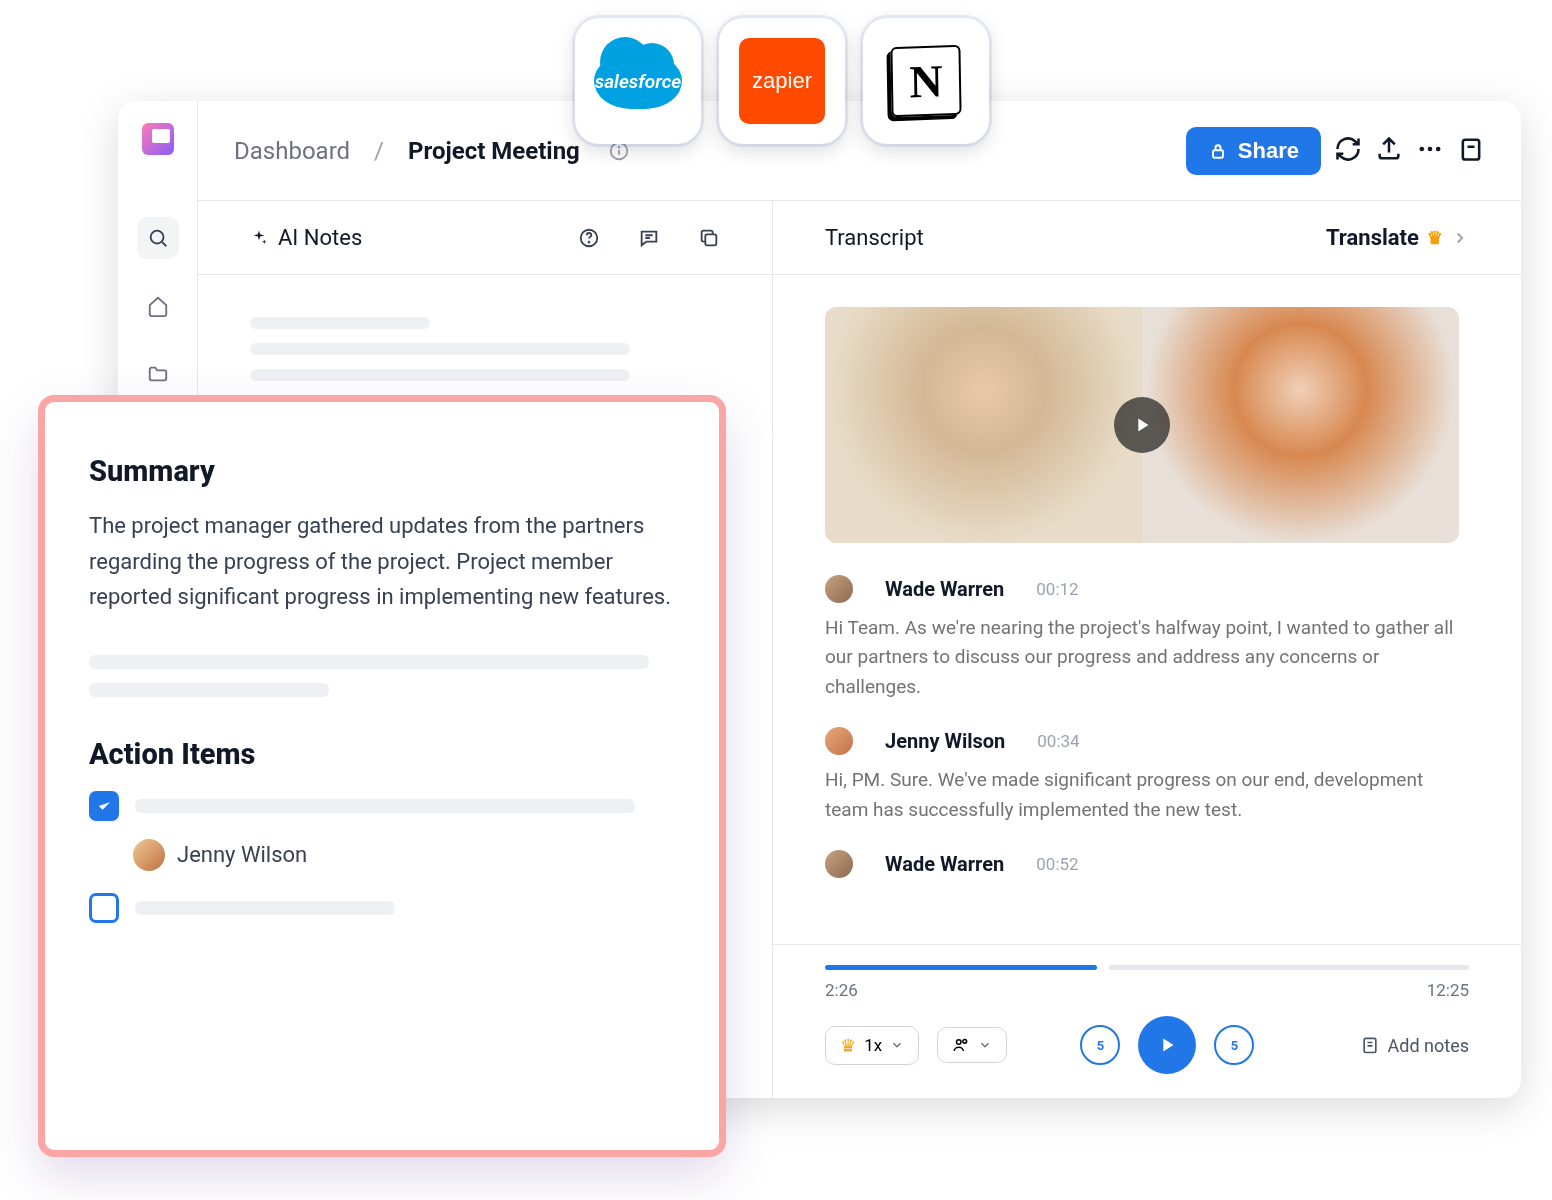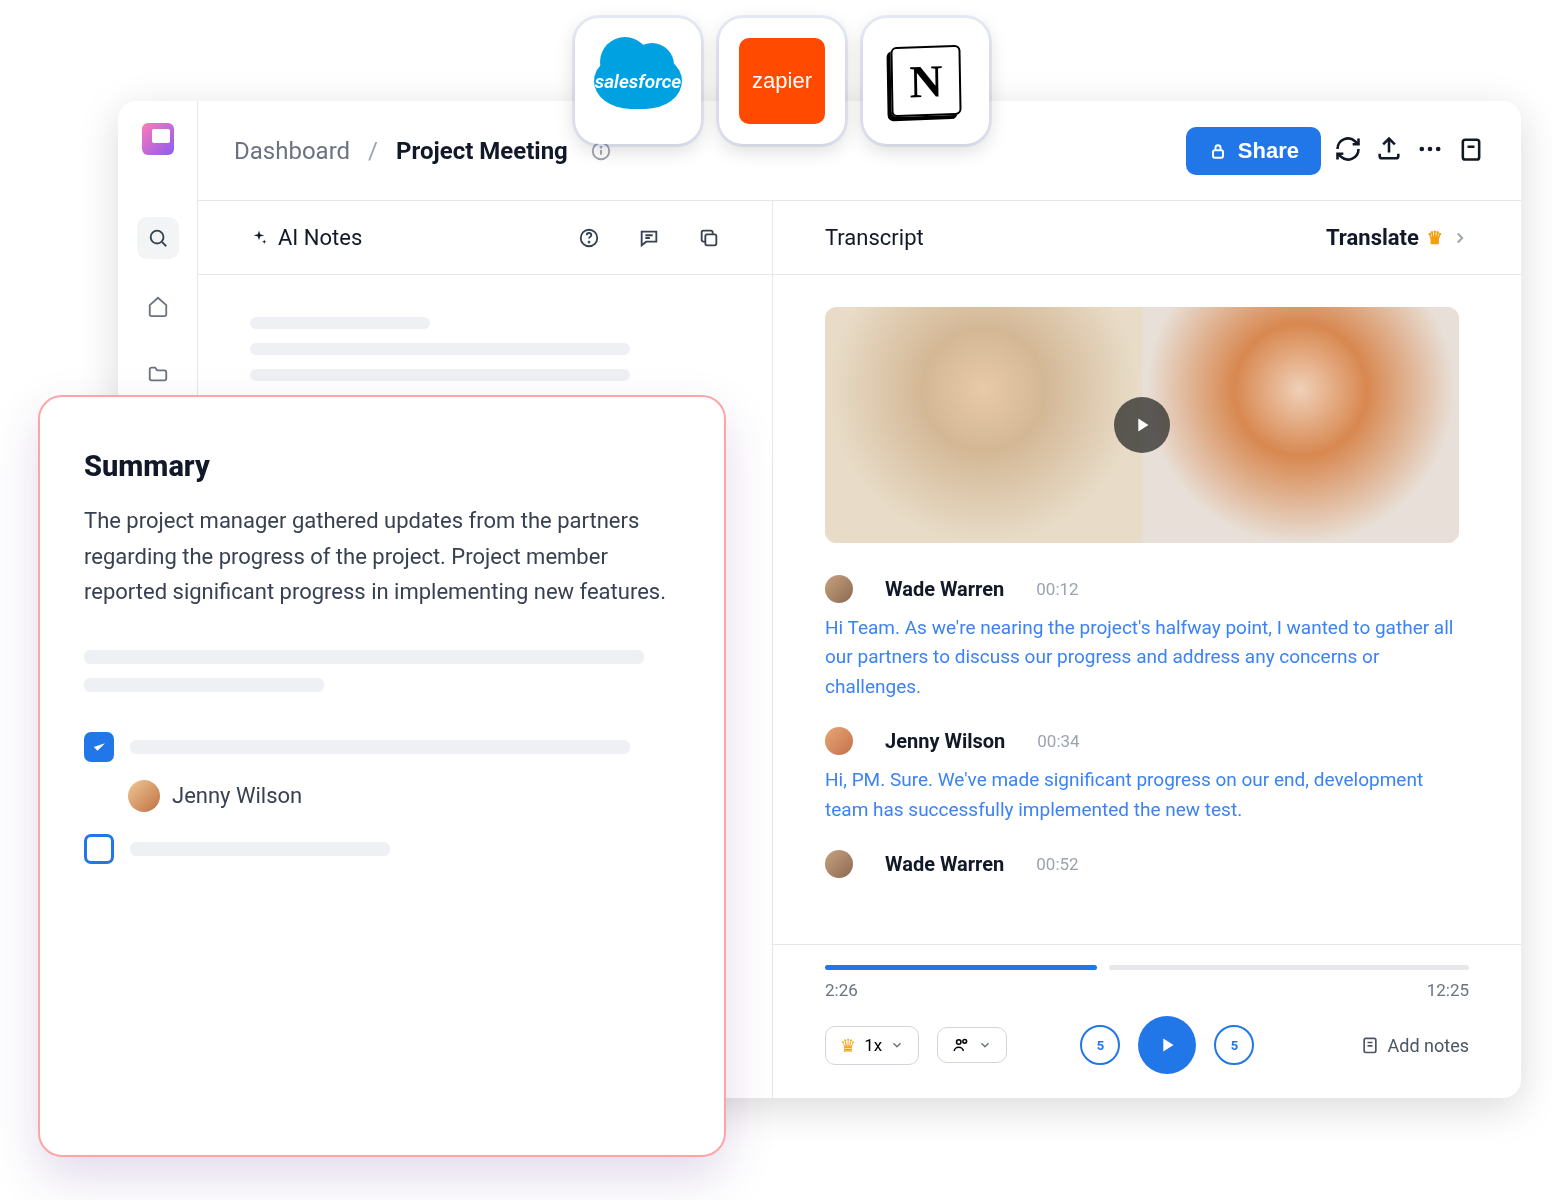--- a/index.html
+++ b/index.html
@@ -21,21 +21,21 @@
 
 .sidebar { position: absolute; left: 0; top: 0; width: 80px; height: 100%; border-right: 1px solid #e5e7eb; display: flex; flex-direction: column; align-items: center; padding-top: 22px; gap: 26px; }
 .logo { width: 32px; height: 32px; background: linear-gradient(135deg, #ff7ab6, #8b5cf6); border-radius: 6px; position: relative; }
 .logo::after { content: ''; position: absolute; width: 18px; height: 14px; background: #fff; top: 6px; left: 10px; border-radius: 2px; }
 .side-icon { width: 42px; height: 42px; display: flex; align-items: center; justify-content: center; border-radius: 10px; color: #6b7280; cursor: pointer; }
 .side-icon.active { background: #f3f4f6; color: #374151; }
 .side-icon svg { width: 22px; height: 22px; }
 
 
 .header { position: absolute; left: 80px; right: 0; top: 0; height: 100px; border-bottom: 1px solid #e5e7eb; display: flex; align-items: center; padding: 0 36px; }
-.breadcrumb { display: flex; align-items: center; gap: 18px; font-size: 24px; }
+.breadcrumb { display: flex; align-items: center; gap: 24px; font-size: 24px; }
 .bc-dash { color: #6b7280; }
 .bc-sep { color: #9ca3af; }
 .bc-title { color: #111827; font-weight: 700; }
 .info-icon { color: #9ca3af; margin-left: 4px; width: 22px; height: 22px; }
 .hdr-actions { margin-left: auto; display: flex; align-items: center; gap: 13px; }
 .share-btn { background: #2177E8; color: #fff; border: none; border-radius: 10px; padding: 11px 22px; font-size: 22px; font-weight: 600; display: flex; align-items: center; gap: 10px; cursor: pointer; }
 .hdr-icon { color: #111827; cursor: pointer; }
 .hdr-icon svg { width: 28px; height: 28px; }
 
 
@@ -63,36 +63,36 @@
 .p2 { background: radial-gradient(circle at 50% 35%, #f0d0b8 0%, #d88850 30%, #e8e0d8 70%); }
 .play-btn { position: absolute; top: 50%; left: 50%; transform: translate(-50%, -50%); width: 56px; height: 56px; background: rgba(30,30,30,0.7); border-radius: 50%; display: flex; align-items: center; justify-content: center; cursor: pointer; }
 .play-btn svg { width: 22px; height: 22px; fill: #fff; }
 
 .tr-entry { margin-bottom: 26px; }
 .tr-head { display: flex; align-items: center; gap: 32px; margin-bottom: 10px; }
 .avatar { width: 28px; height: 28px; border-radius: 50%; background: linear-gradient(135deg,#c9a27e,#8b6a52); }
 .avatar.b { background: linear-gradient(135deg,#e8a876,#c4704c); }
 .speaker { font-weight: 700; font-size: 20px; color: #111827; }
 .ts { font-size: 17px; color: #9ca3af; }
-.tr-text { font-size: 19px; color: #3b82f6; line-height: 1.55; }
+.tr-text { font-size: 19px; color: #737373; line-height: 1.55; }
 
 .player-bar { border-top: 1px solid #e5e7eb; padding: 20px 52px 24px; }
 .progress { display: flex; align-items: center; gap: 12px; margin-bottom: 10px; }
 .prog-fill { height: 5px; background: #2177E8; border-radius: 3px; width: 272px; }
 .prog-rest { height: 5px; background: #e5e7eb; border-radius: 3px; flex: 1; }
 .time-row { display: flex; justify-content: space-between; font-size: 17px; color: #6b7280; margin-bottom: 16px; }
 .controls { display: flex; align-items: center; gap: 18px; }
 .ctl-chip { border: 1.5px solid #d1d5db; border-radius: 10px; padding: 8px 14px; display: flex; align-items: center; gap: 8px; font-size: 17px; cursor: pointer; }
 .skip-btn { width: 40px; height: 40px; border: 2px solid #2177E8; border-radius: 50%; display: flex; align-items: center; justify-content: center; color: #2177E8; font-size: 13px; font-weight: 700; cursor: pointer; position: relative; }
 .big-play { width: 58px; height: 58px; background: #2177E8; border-radius: 50%; display: flex; align-items: center; justify-content: center; cursor: pointer; }
 .big-play svg { width: 22px; height: 22px; fill: #fff; }
 .add-notes { margin-left: auto; display: flex; align-items: flex-start; gap: 8px; color: #4b5563; font-size: 18px; cursor: pointer; }
 
 
-.summary-card { position: absolute; top: 395px; left: 38px; width: 688px; height: 762px; background: #fff; border: 2px solid #fca5a5; border-radius: 24px; padding: 52px 44px; box-shadow: 0 20px 50px rgba(60,0,120,0.15); z-index: 200; overflow: hidden; }
+.summary-card { position: absolute; top: 395px; left: 38px; width: 688px; height: 762px; background: #fff; border: 7px solid #fca5a5; border-radius: 16px; padding: 52px 44px; box-shadow: 0 20px 50px rgba(60,0,120,0.15); z-index: 200; overflow: hidden; }
 .summary-card h2 { font-size: 29px; font-weight: 800; color: #111827; margin-bottom: 20px; }
 .summary-card .body { font-size: 22px; color: #374151; line-height: 1.62; margin-bottom: 40px; }
 .chapter-row { display: flex; gap: 16px; font-size: 23px; margin-bottom: 20px; }
 .chapter-ts { color: #2177E8; font-weight: 700; text-decoration: underline; }
 .chapter-title { color: #111827; font-weight: 500; }
 .skel-s { background: #eef0f3; border-radius: 6px; height: 14px; margin-bottom: 14px; }
 .action-item { display: flex; align-items: center; gap: 16px; margin-bottom: 18px; }
 .checkbox { width: 30px; height: 30px; border: 3px solid #2177E8; border-radius: 7px; display: flex; align-items: center; justify-content: center; }
 .checkbox.checked { background: #2177E8; }
 .checkbox.checked svg { width: 18px; fill: #fff; }
@@ -315,20 +315,21 @@
   </div>
 </div>
 
 <div class="summary-card">
   <h2>Summary</h2>
   <p class="body">The project manager gathered updates from the partners regarding the progress of the project. Project member reported significant progress in implementing new features.</p>
 
   <div class="skel-s" style="width:560px"></div>
   <div class="skel-s" style="width:240px;margin-bottom:40px"></div>
 
+  <h2>Action Items</h2>
   <div class="action-item">
     <div class="checkbox checked">
         <svg viewBox="0 0 24 24">
           <path d="M5 12l5 5L20 7"></path>
         </svg>
       </div>
     <div class="skel-s" style="width:500px;margin:0"></div>
   </div>
   <div class="assignee">
     <div class="av"></div>

